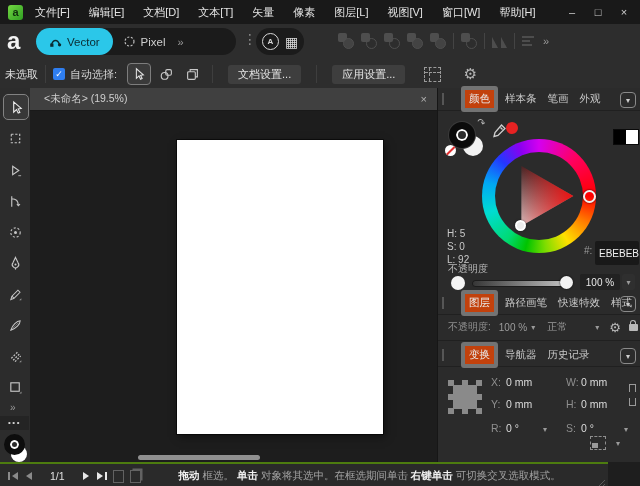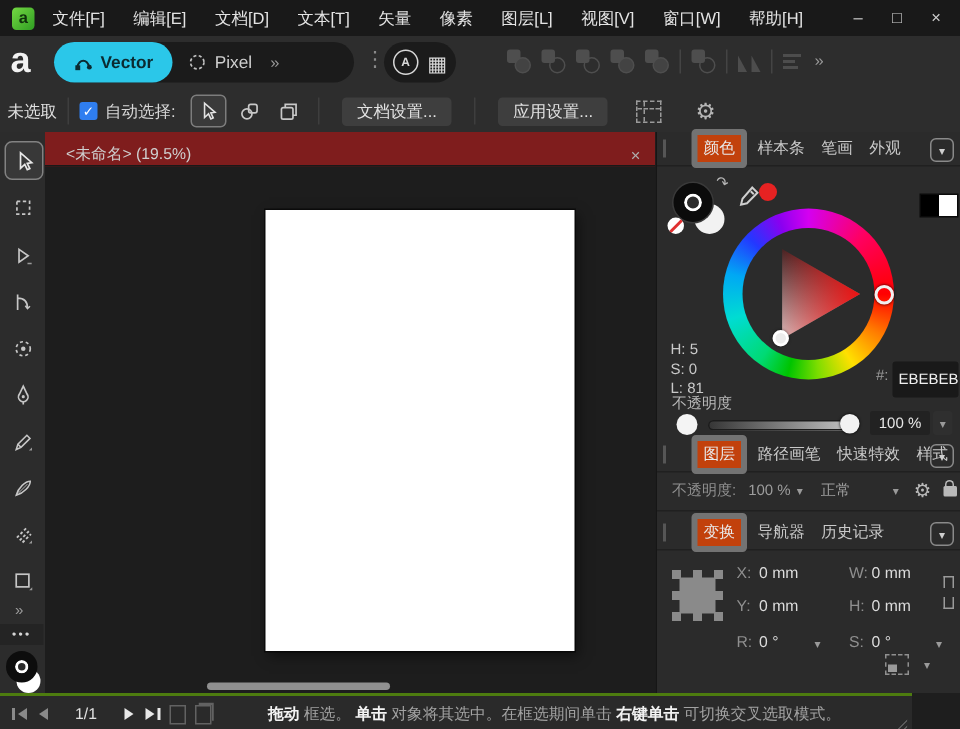--- a/index.html
+++ b/index.html
@@ -15,21 +15,21 @@
      color:#10310c;font-weight:bold;font-size:11px;}
   .menu-item{color:#e4e4e4;font-size:11px;margin-right:19px;cursor:default;white-space:nowrap;}
   #win-controls{margin-left:auto;display:flex;align-items:center;gap:10px;padding-right:8px;color:#cfcfcf;}
   .win-btn{width:16px;text-align:center;font-size:11px;}
   
   #persona{left:0;top:24px;width:640px;height:36px;background:#2d2d2d;border-bottom:1px solid #242424;}
   #persona-logo{left:7px;top:2px;color:#f2f2f2;font-size:24px;font-weight:bold;line-height:30px;}
   #persona-pill{left:36px;top:4px;width:200px;height:27px;background:#1b1b1b;border-radius:14px;
       display:flex;align-items:center;}
   .persona-tab{display:flex;align-items:center;gap:5px;height:27px;padding:0 10px;color:#cfcfcf;font-size:11.5px;}
-  .persona-tab.active{background:#2bc7e9;border-radius:14px;color:#0b2b31;font-weight:bold;padding:0 13px;}
+  .persona-tab.active{background:#2bc7e9;border-radius:14px;color:#0b2b31;font-weight:normal;padding:0 13px;}
   .pill-more{color:#9a9a9a;font-size:11px;padding:0 4px 0 2px;}
   #persona-dots{left:243px;top:7px;color:#8a8a8a;font-size:14px;letter-spacing:0;}
   #persona-quick{left:256px;top:4px;width:48px;height:27px;background:#1b1b1b;border-radius:14px;
       display:flex;align-items:center;justify-content:center;gap:6px;}
   .qbtn-a{width:15px;height:15px;border:1.5px solid #d8d8d8;border-radius:50%;display:flex;align-items:center;
       justify-content:center;font-size:8px;color:#d8d8d8;font-weight:bold;}
   .qbtn-grid{color:#d8d8d8;font-size:14px;line-height:14px;}
   .dis-row{left:338px;top:9px;display:flex;align-items:center;gap:7px;}
   .boolop{position:relative;width:16px;height:16px;opacity:.55;}
   .boolop::before{content:"";position:absolute;left:0;top:0;width:9px;height:9px;background:#6a6a6a;border-radius:2px;}
@@ -64,22 +64,22 @@
   #tools-more{left:10px;top:314px;color:#9a9a9a;font-size:10px;}
   #tools-dots{left:0;top:328px;width:29px;height:14px;background:#242424;color:#d5d5d5;text-align:center;
       font-size:8px;letter-spacing:1.5px;line-height:14px;}
   #well-stroke{left:4px;top:346px;width:9px;height:9px;border:6px solid #0d0d0d;border-radius:50%;
       box-shadow:inset 0 0 0 2px #fff;background:#2c2c2c;z-index:2;}
   #well-fill{left:11px;top:358px;width:16px;height:16px;background:#fff;border-radius:50%;z-index:1;}
   #well-swap{left:11px;top:364px;width:12px;height:6px;border:1.5px solid #bdbdbd;border-top:none;
       border-radius:0 0 8px 8px;z-index:0;top:366px;}
   
   #canvas{left:30px;top:88px;width:407px;height:374px;background:#1d1d1d;overflow:hidden;}
-  #tabbar{position:absolute;left:0;top:0;width:407px;height:22px;background:#7f1d1d;border-bottom:1px solid #191919;
-      display:flex;align-items:flex-end;}
+  #tabbar{position:absolute;left:0;top:0;width:407px;height:22px;background:#404040;border-bottom:1px solid #191919;
+      display:flex;align-items:center;}
   #doc-tab-title{margin-left:14px;color:#cfcfcf;font-size:10.5px;}
   #doc-tab-close{margin-left:auto;margin-right:10px;color:#b0b0b0;font-size:11px;}
   #page{position:absolute;left:147px;top:52px;width:206px;height:294px;background:#ffffff;
       box-shadow:0 0 0 1px rgba(0,0,0,.55),2px 3px 8px rgba(0,0,0,.5);}
   #hscroll{position:absolute;left:108px;top:367px;width:122px;height:5px;background:#909090;border-radius:3px;}
   
   #rightpanel{left:437px;top:88px;width:203px;height:374px;background:#2b2b2b;border-left:1px solid #161616;}
   .phead{position:absolute;left:0;width:203px;height:22px;background:#2b2b2b;border-bottom:1px solid #202020;
       display:flex;align-items:center;font-size:10.5px;color:#c9c9c9;}
   .phandle{width:2px;height:12px;background:#565656;margin:0 6px 0 4px;}
@@ -356,21 +356,21 @@
     <div id="red-dot" class="abs"></div>
     <div id="bw-swatch" class="abs"></div>
     <div id="wheel" class="abs">
       <div id="wheel-hole"></div>
       <div id="sl-tri"></div>
       <div id="wheel-sel"></div>
       <div id="tri-sel"></div>
     </div>
     <span class="hsl" style="top:140px">H: 5</span>
     <span class="hsl" style="top:153px">S: 0</span>
-    <span class="hsl" style="top:166px">L: 81</span>
+    <span class="hsl" style="top:166px">L: 92</span>
     <span class="abs" id="hexlabel">#:</span>
     <div class="abs" id="hexfield">EBEBEB</div>
     <span class="abs" id="opacity-label">不透明度</span>
     <div class="abs" id="op-swatch"></div>
     <div class="abs" id="op-track"></div>
     <div class="abs" id="op-handle"></div>
     <div class="abs" id="op-value">100 %</div>
     <div class="abs" id="op-chev">
         <span class="chev">▾</span>
       </div>

